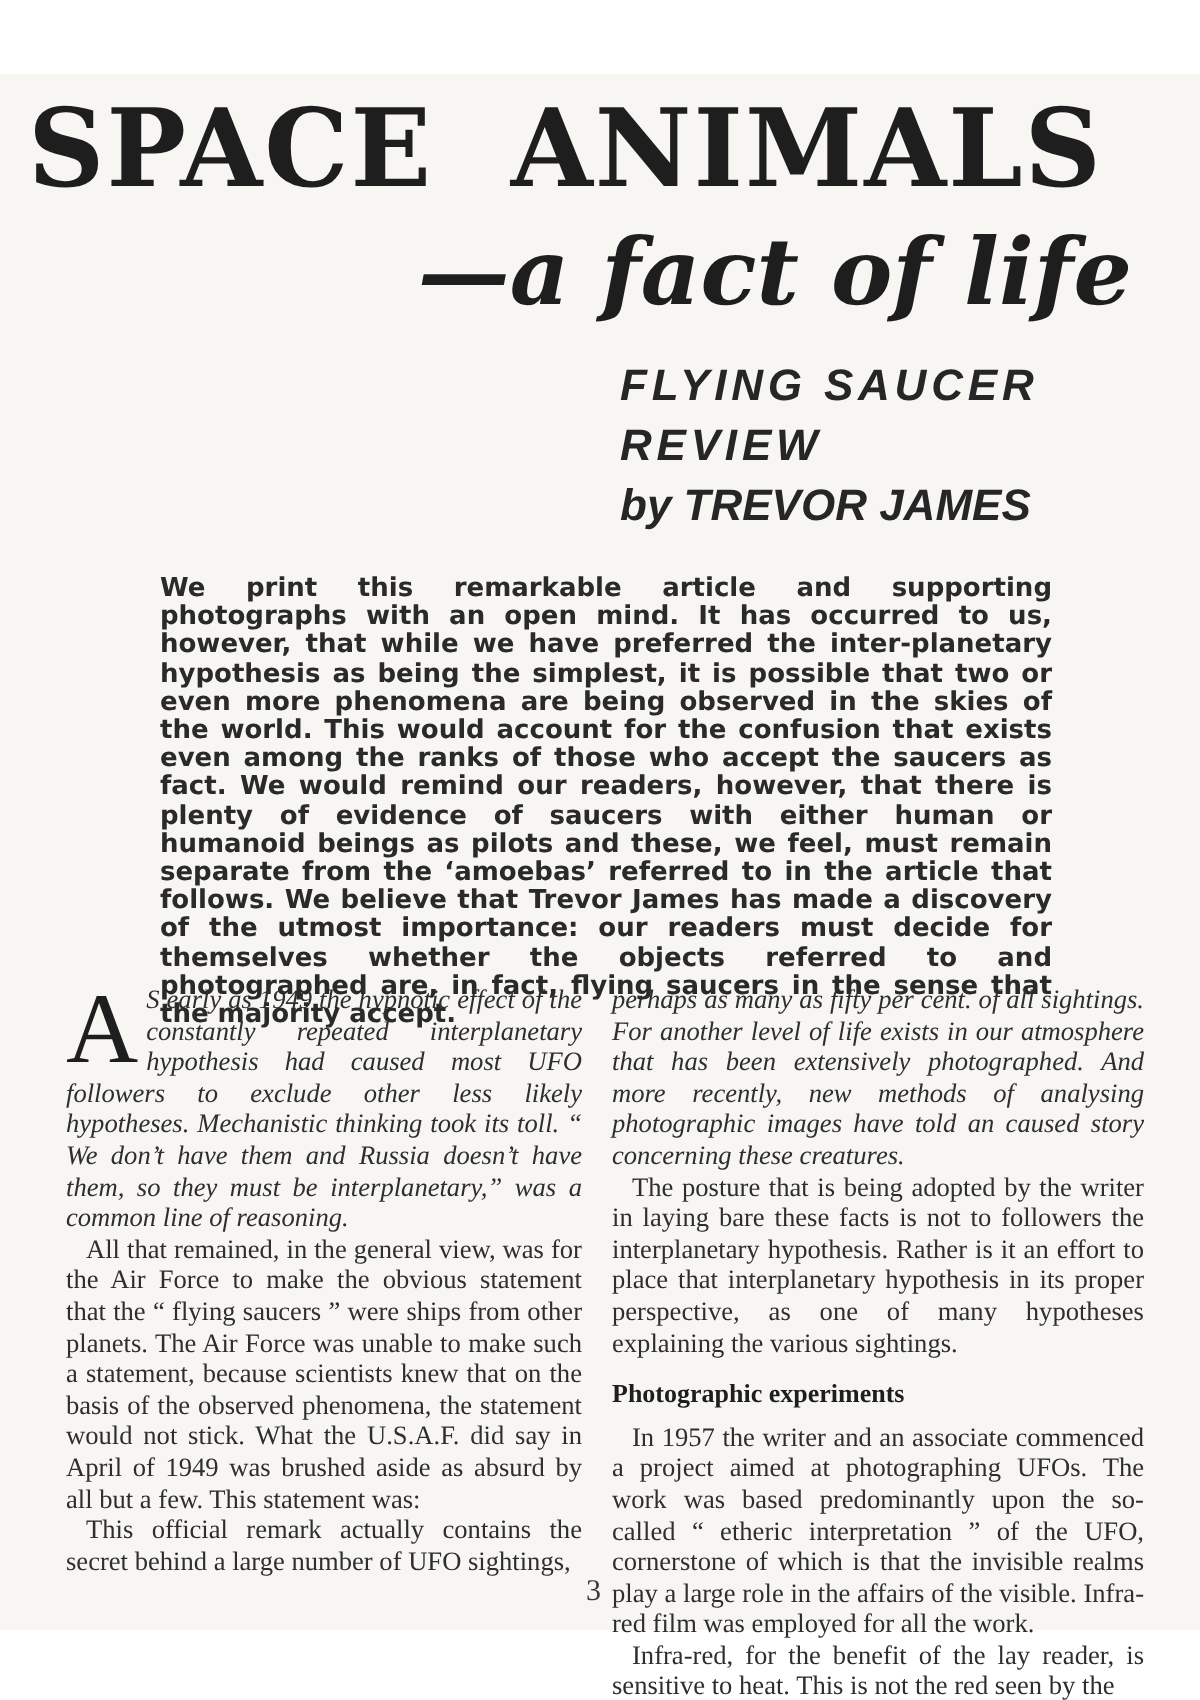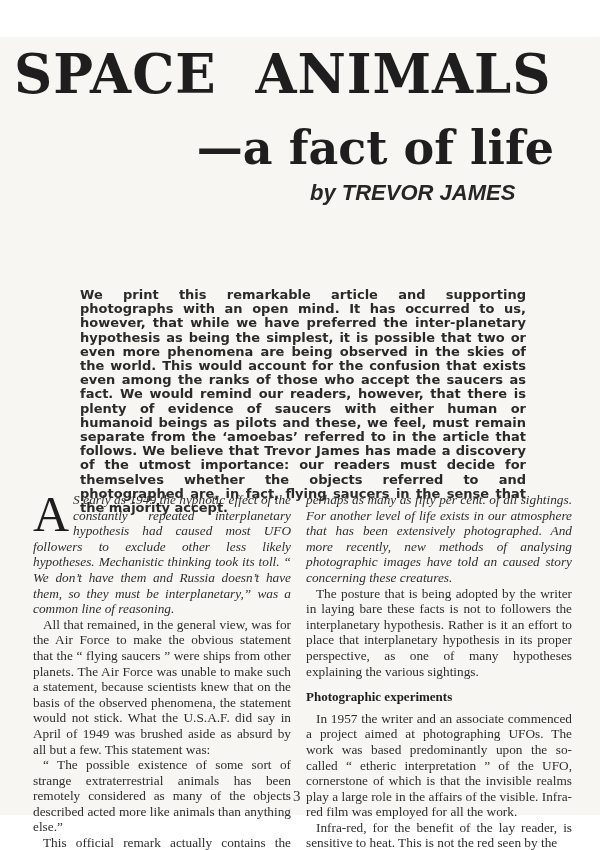--- a/index.html
+++ b/index.html
@@ -10,23 +10,23 @@
       position: absolute; left: 0; top: 37px; width: 600px; height: 778px;
       background: #f7f6f3;
     }
     .title-main {
       position: absolute; left: 14px; top: 44px; margin: 0;
       font-family: "DejaVu Serif", serif; font-weight: bold; font-size: 54px;
       letter-spacing: 1px; color: #1e1e1e; white-space: pre; line-height: 60px;
       transform: scaleX(0.98); transform-origin: left;
     }
     .title-sub {
-      position: absolute; right: 30px; top: 106px; margin: 16px;
+      position: absolute; right: 30px; top: 106px; margin: 4px;
       font-family: "DejaVu Serif", serif; font-weight: bold; font-size: 46px;
-      color: #1e1e1e; line-height: 52px; white-space: nowrap;
+      color: #1e1e1e; line-height: 52px; white-space: nowrap; font-style: italic;
     }
     .byline {
       position: absolute; left: 310px; top: 178px;
       font-family: "Liberation Sans", sans-serif; font-weight: bold; font-style: italic;
       color: #262626; font-size: 22px; line-height: 30px;
     }
     .byline .wide { letter-spacing: 2.4px; }
     .intro {
       position: absolute; left: 80px; top: 288px; width: 446px;
       font-family: "DejaVu Sans", sans-serif; font-weight: bold; font-size: 13px;
@@ -58,32 +58,32 @@
   </style>
 </head>
 <body>
 
 <div class="page"></div>
 
 <h1 class="title-main">SPACE  ANIMALS</h1>
 <h2 class="title-sub">—a fact of life</h2>
 
 <div class="byline">
+  <div class="wide">FLYING SAUCER REVIEW</div>
   <div>by TREVOR JAMES</div>
 </div>
 
 <div class="intro">
   <p>We print this remarkable article and supporting photographs with an open mind. It has occurred to us, however, that while we have preferred the inter-planetary hypothesis as being the simplest, it is possible that two or even more phenomena are being observed in the skies of the world. This would account for the confusion that exists even among the ranks of those who accept the saucers as fact. We would remind our readers, however, that there is plenty of evidence of saucers with either human or humanoid beings as pilots and these, we feel, must remain separate from the ‘amoebas’ referred to in the article that follows. We believe that Trevor James has made a discovery of the utmost importance: our readers must decide for themselves whether the objects referred to and photographed are, in fact, flying saucers in the sense that the majority accept.</p>
 </div>
 
 <div class="col left">
   <span class="dropcap">A</span>
   <p class="noindent">S early as 1949 the hypnotic effect of the constantly repeated interplanetary hypothesis had caused most UFO followers to exclude other less likely hypotheses. Mechanistic thinking took its toll. “ We don’t have them and Russia doesn’t have them, so they must be interplanetary,” was a common line of reasoning.</p>
   <p>All that remained, in the general view, was for the Air Force to make the obvious statement that the “ flying saucers ” were ships from other planets. The Air Force was unable to make such a statement, because scientists knew that on the basis of the observed phenomena, the statement would not stick. What the U.S.A.F. did say in April of 1949 was brushed aside as absurd by all but a few. This statement was:</p>
-  <p class="quote">“ The possible existence of some sort of strange extraterrestrial animals has been remotely considered as many of the objects described acted more like animals than anything else.”</p>
   <p>This official remark actually contains the secret behind a large number of UFO sightings,</p>
 </div>
 
 <div class="col right">
   <p class="noindent">perhaps as many as fifty per cent. of all sightings. For another level of life exists in our atmosphere that has been extensively photographed. And more recently, new methods of analysing photographic images have told an caused story concerning these creatures.</p>
   <p>The posture that is being adopted by the writer in laying bare these facts is not to followers the interplanetary hypothesis. Rather is it an effort to place that interplanetary hypothesis in its proper perspective, as one of many hypotheses explaining the various sightings.</p>
   <div class="subhead">Photographic experiments</div>
   <p>In 1957 the writer and an associate commenced a project aimed at photographing UFOs. The work was based predominantly upon the so-called “ etheric interpretation ” of the UFO, cornerstone of which is that the invisible realms play a large role in the affairs of the visible. Infra-red film was employed for all the work.</p>
   <p>Infra-red, for the benefit of the lay reader, is sensitive to heat. This is not the red seen by the</p>
 </div>

